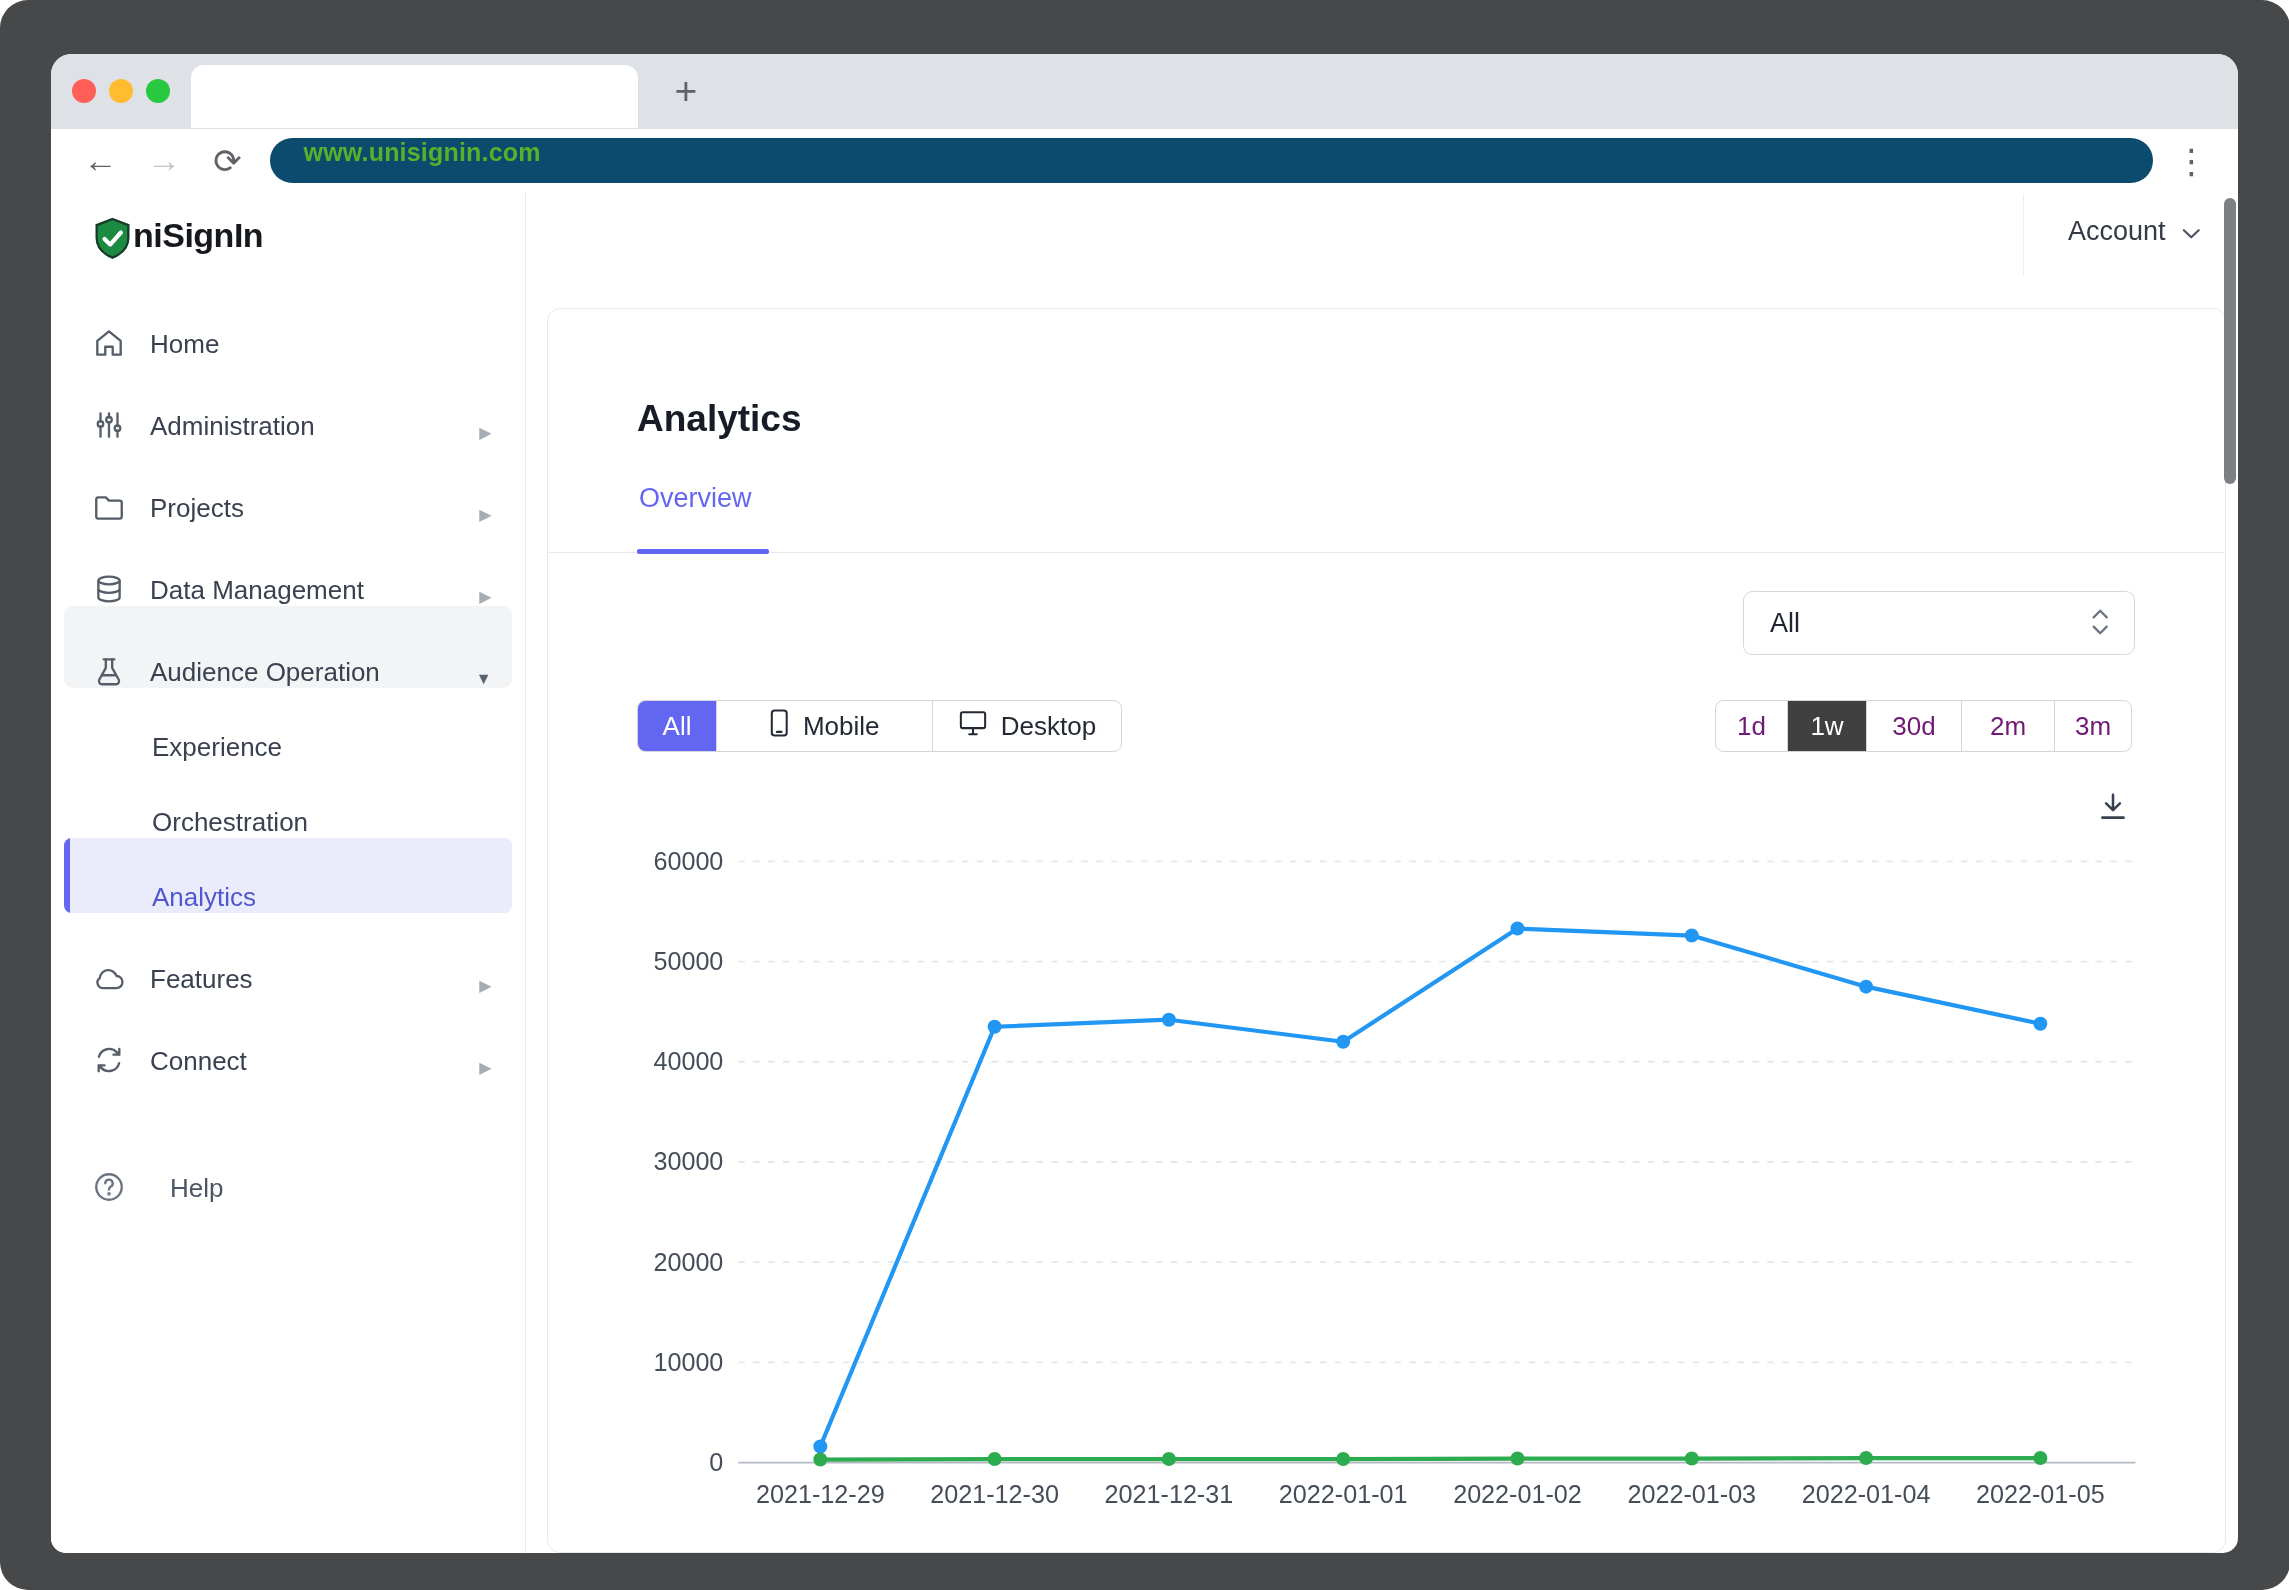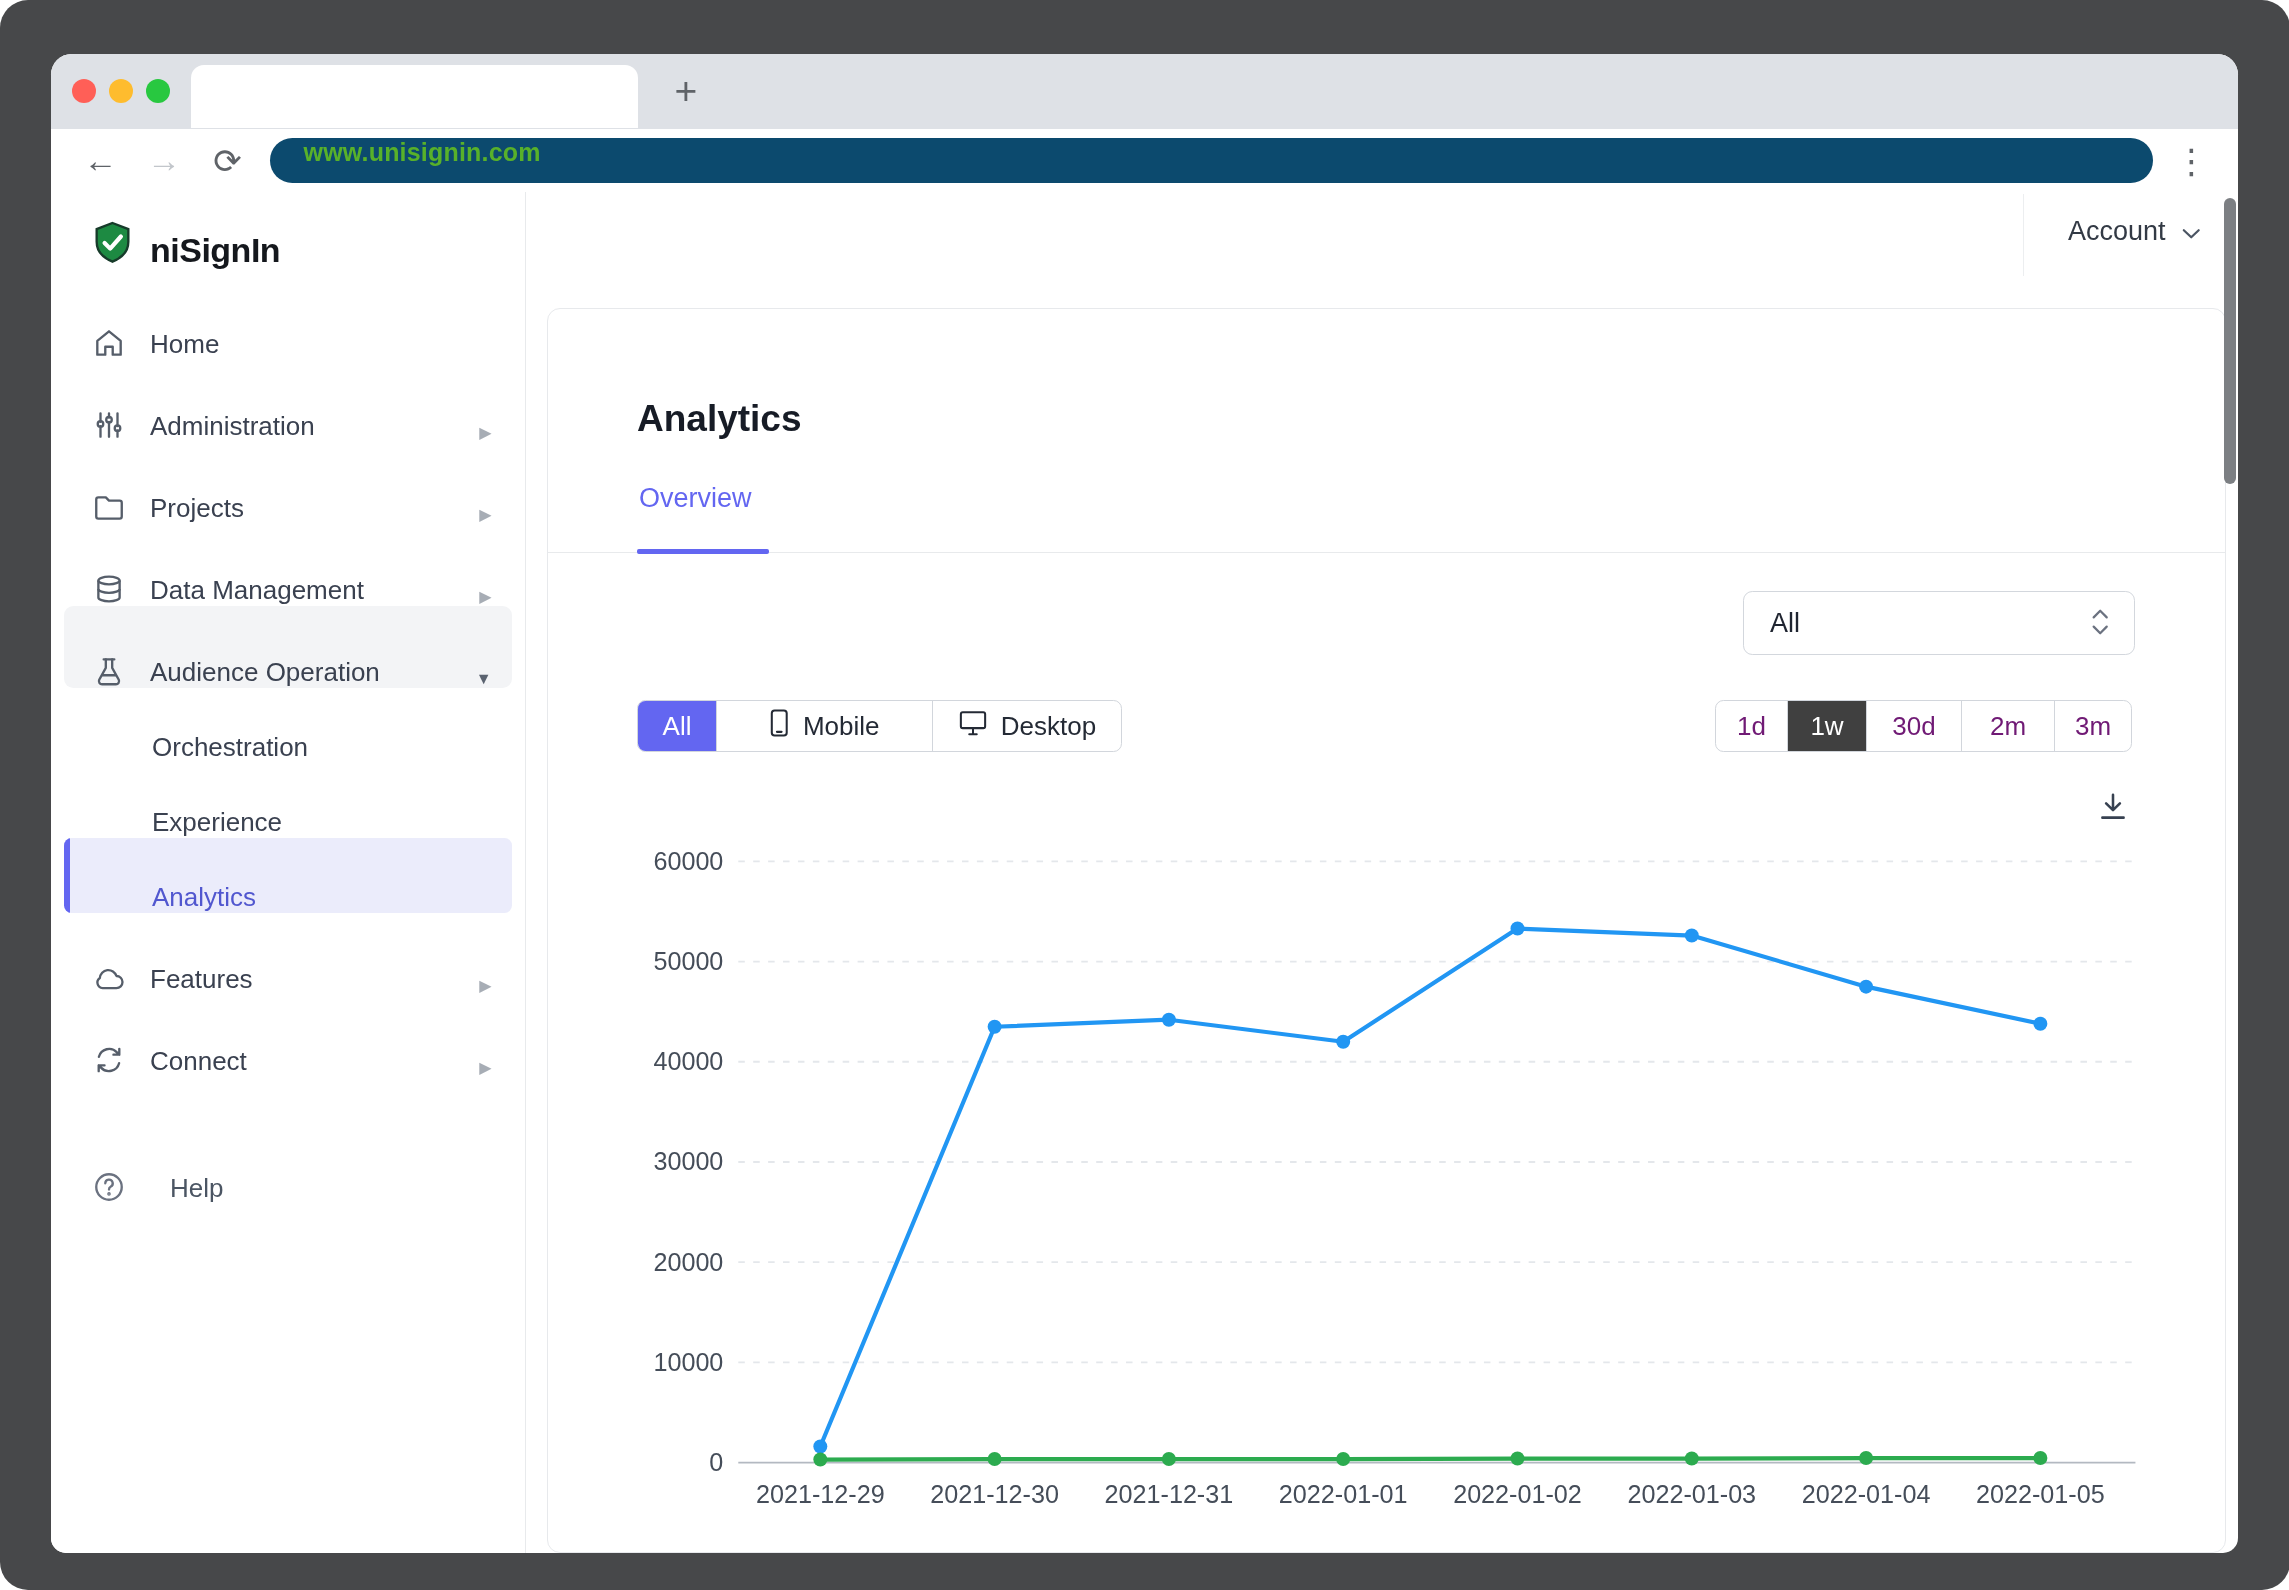--- a/index.html
+++ b/index.html
@@ -20,21 +20,21 @@
 
   .toolbar { position:absolute; left:0; top:75px; width:2187px; height:63px; background:#ffffff; display:flex; align-items:center; padding:0 28px; gap:20.5px; }
   .nav-ico { font-size:34px; color:#5f6368; width:43px; text-align:center; }
   .nav-ico.disabled { color:#c2c6cb; }
   .urlbar { flex:1; height:45px; background:#0c4a6e; border-radius:22.4px; display:flex; align-items:flex-start; padding:0 34px; }
   .url-text { font-size:25px; font-weight:600; color:#58b12a; letter-spacing:0.2px; }
   .kebab { font-size:34px; color:#5f6368; width:37px; text-align:center; }
 
   
   .sidebar { position:absolute; left:0; top:138px; width:475px; height:1361px; background:#ffffff; border-right:0.9px solid #e8eaec; }
-  .brand { display:flex; align-items:flex-end; gap:17px; margin:24px 0 7.5px 41px; height:54px; }
+  .brand { display:flex; align-items:flex-start; gap:0; margin:24px 0 7.5px 41px; height:54px; }
   .brand-text { font-size:34px; font-weight:700; color:#15181d; letter-spacing:-0.5px; }
 
   .menu { margin-top:7.5px; }
   .item { position:relative; height:82px; margin:0 13px; padding:0 20.5px 0 28px; display:flex; align-items:flex-end; border-radius:9.3px; cursor:pointer; }
   .item .ic { width:34px; height:34px; margin-right:24px; flex:0 0 34px; }
   .item .lbl { font-size:26px; color:#3a4150; font-weight:500; }
   .item .chev { margin-left:auto; font-size:16px; color:#a7adb5; }
   .item .chev.open { color:#5b6370; }
   .item.group-active { background:#f3f4f6; }
   .sub { height:75px; padding-left:88px; overflow:hidden; border-radius:7.5px; }
@@ -166,24 +166,24 @@
             <svg width="34" height="34" viewBox="0 0 32 32" fill="none" stroke="#565e6a" stroke-width="2.2" stroke-linecap="round" stroke-linejoin="round">
                 <path d="M13 5 v8 L6.8 24.2 A3 3 0 0 0 9.5 28.5 h13 a3 3 0 0 0 2.7-4.3 L19 13 V5"></path>
                 <path d="M11 5 h10 M10 20 h12"></path>
               </svg>
           </span>
           <span class="lbl">Audience Operation</span>
           <span class="chev open">▼</span>
         </div>
 
         <div class="item sub">
+          <span class="lbl">Experience</span>
+        </div>
+        <div class="item sub">
           <span class="lbl">Orchestration</span>
-        </div>
-        <div class="item sub">
-          <span class="lbl">Experience</span>
         </div>
         <div class="item sub active">
           <span class="lbl">Analytics</span>
         </div>
 
         <div class="item">
           <span class="ic">
             <svg width="34" height="34" viewBox="0 0 32 32" fill="none" stroke="#565e6a" stroke-width="2.2" stroke-linejoin="round">
                 <path d="M10 25.5 h13 a5.7 5.7 0 0 0 0-11.4 a8 8 0 0 0-15.6 1.9 A5.2 5.2 0 0 0 10 25.5 Z"></path>
               </svg>

